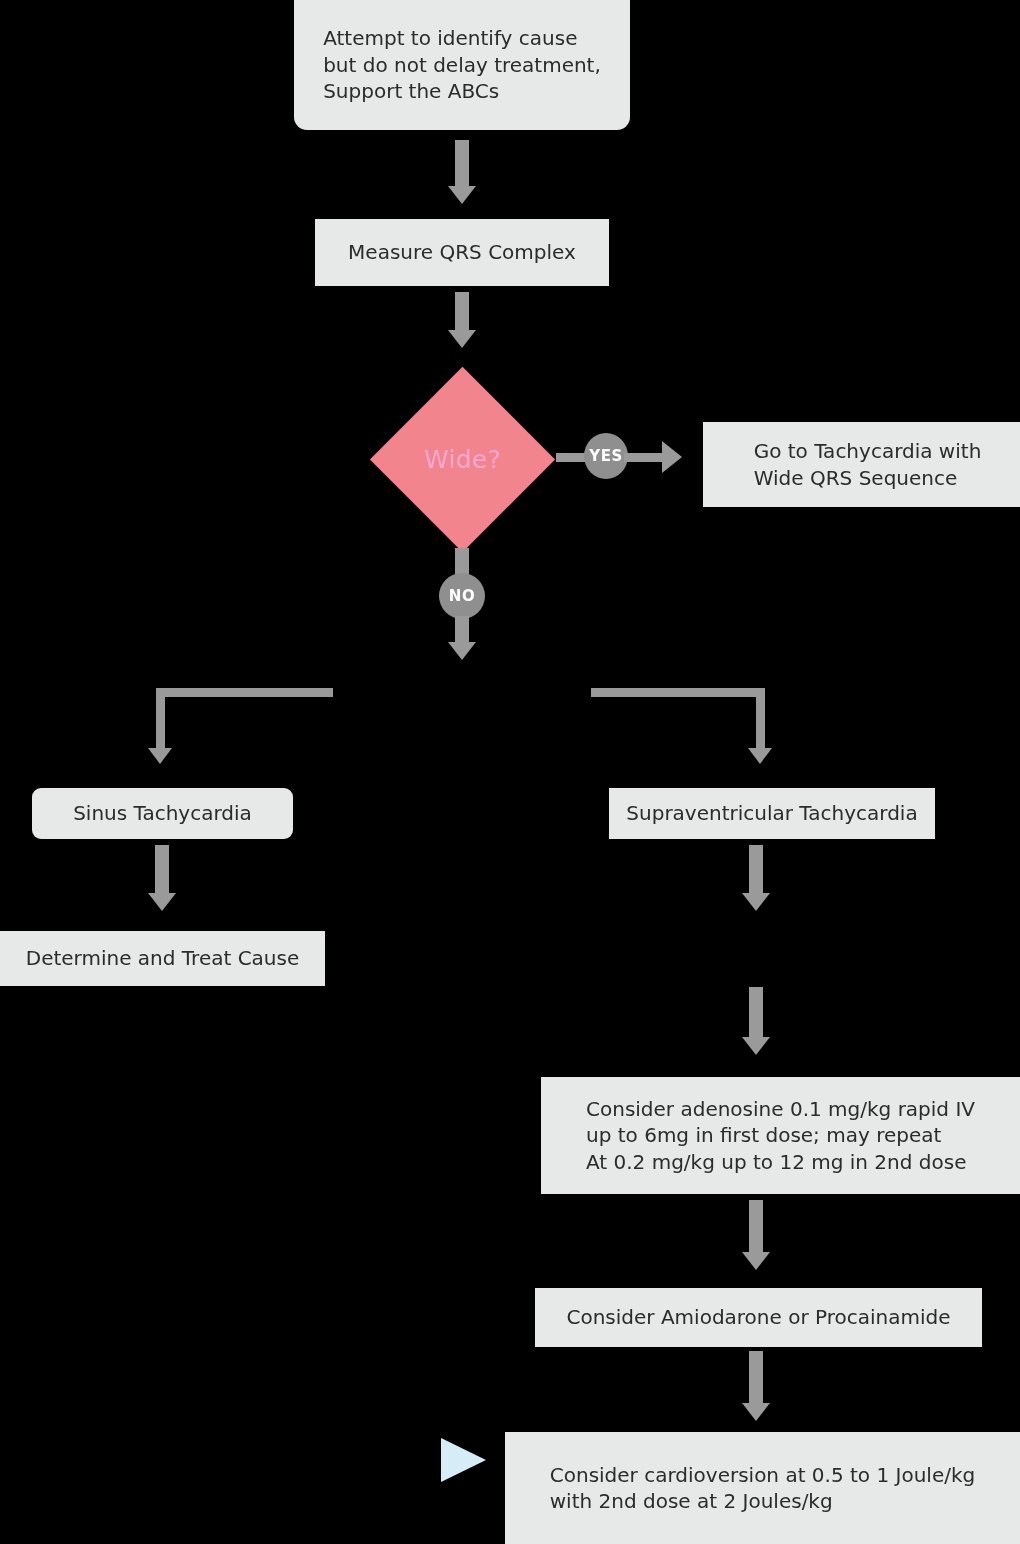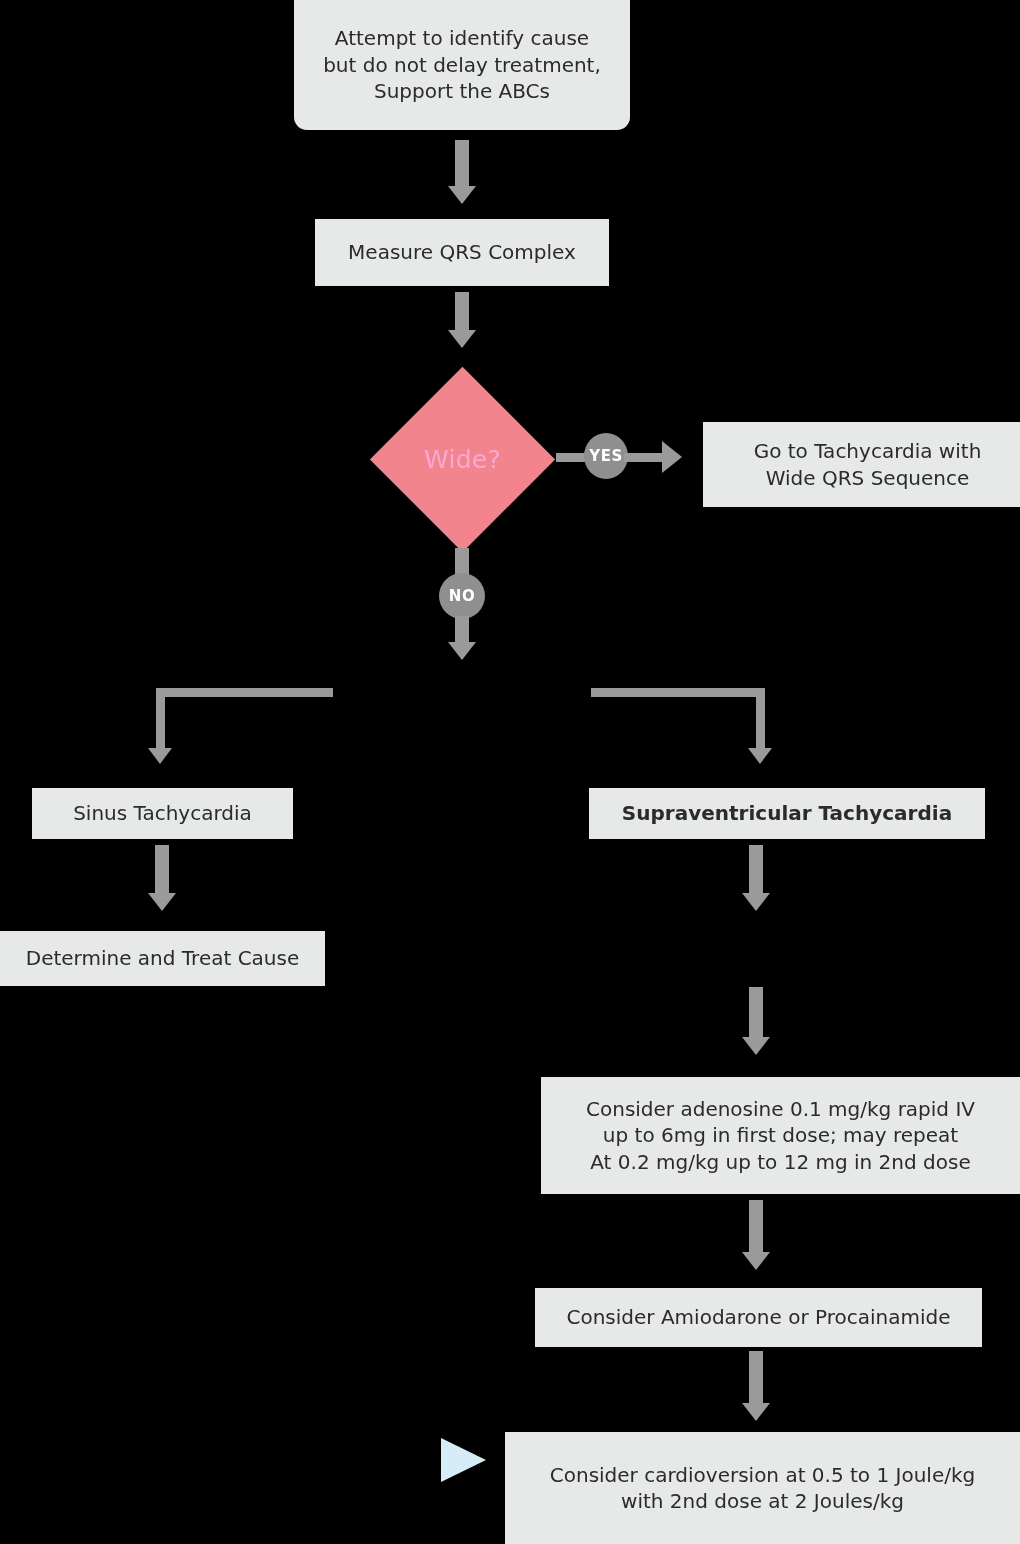--- a/index.html
+++ b/index.html
@@ -17,21 +17,20 @@
   }
 
   
   .node {
     position: absolute;
     background: #e7e8e8;
     color: #2b2b2b;
     display: flex;
     align-items: center;
     justify-content: center;
-    text-align: center;
     box-sizing: border-box;
     line-height: 1.32;
     font-size: 20px;
     padding: 4px 10px;
     white-space: pre-line;
   }
   .node.rounded { border-radius: 13px; }
 
   
   .diamond {
@@ -153,28 +152,28 @@
 
 
   <div class="hline" style="left:163px; top:688px; width:170px; height:9px;"></div>
   <div class="vline" style="left:156px; top:688px; width:9px; height:63px;"></div>
   <div class="arrowhead-down small" style="left:148px; top:748px;"></div>
 
   <div class="hline" style="left:591px; top:688px; width:174px; height:9px;"></div>
   <div class="vline" style="left:756px; top:688px; width:9px; height:63px;"></div>
   <div class="arrowhead-down small" style="left:748px; top:748px;"></div>
 
-  <div class="node" style="left:32px; top:788px; width:261px; height:51px;">Sinus Tachycardia</div>
+  <div class="node" style="left:32px; top:788px; width:261px; height:51px;border-radius:9px;">Sinus Tachycardia</div>
 
   <div class="vline" style="left:155px; top:845px; width:14px; height:50px;"></div>
   <div class="arrowhead-down" style="left:148px; top:893px;"></div>
 
   <div class="node" style="left:0px; top:931px; width:325px; height:55px;">Determine and Treat Cause</div>
 
-  <div class="node" style="left:589px; top:788px; width:396px; height:51px;font-weight:bold;">Supraventricular Tachycardia</div>
+  <div class="node" style="left:609px; top:788px; width:326px; height:51px;">Supraventricular Tachycardia</div>
 
   <div class="vline" style="left:749px; top:845px; width:14px; height:50px;"></div>
   <div class="arrowhead-down" style="left:742px; top:893px;"></div>
 
 
   <div class="vline" style="left:749px; top:987px; width:14px; height:52px;"></div>
   <div class="arrowhead-down" style="left:742px; top:1037px;"></div>
 
   <div class="node" style="left:541px; top:1077px; width:479px; height:117px;">Consider adenosine 0.1 mg/kg rapid IV
 up to 6mg in first dose; may repeat

